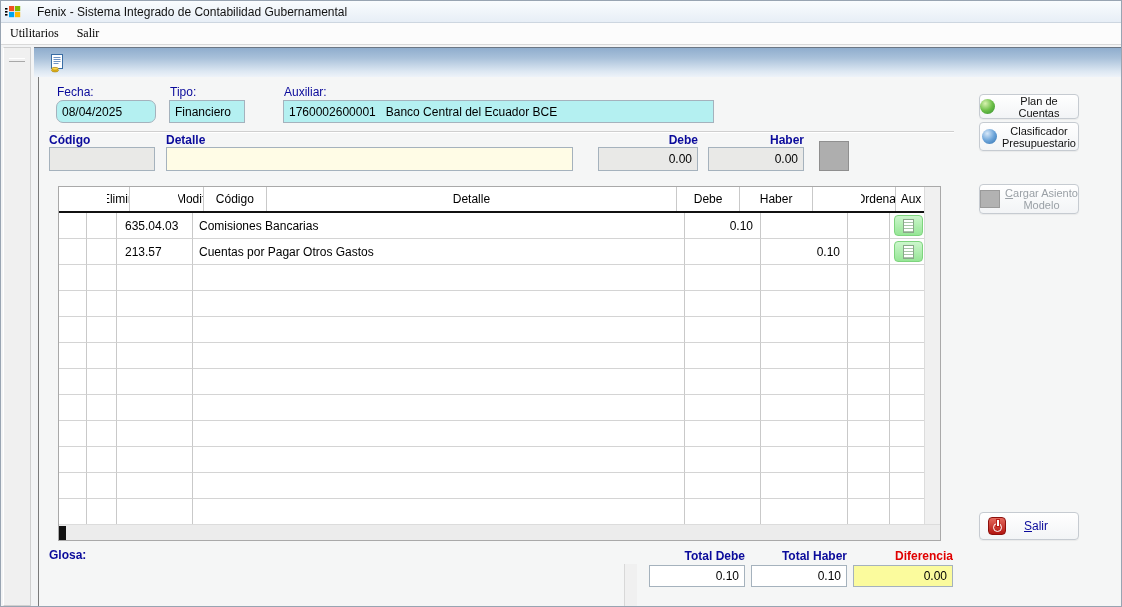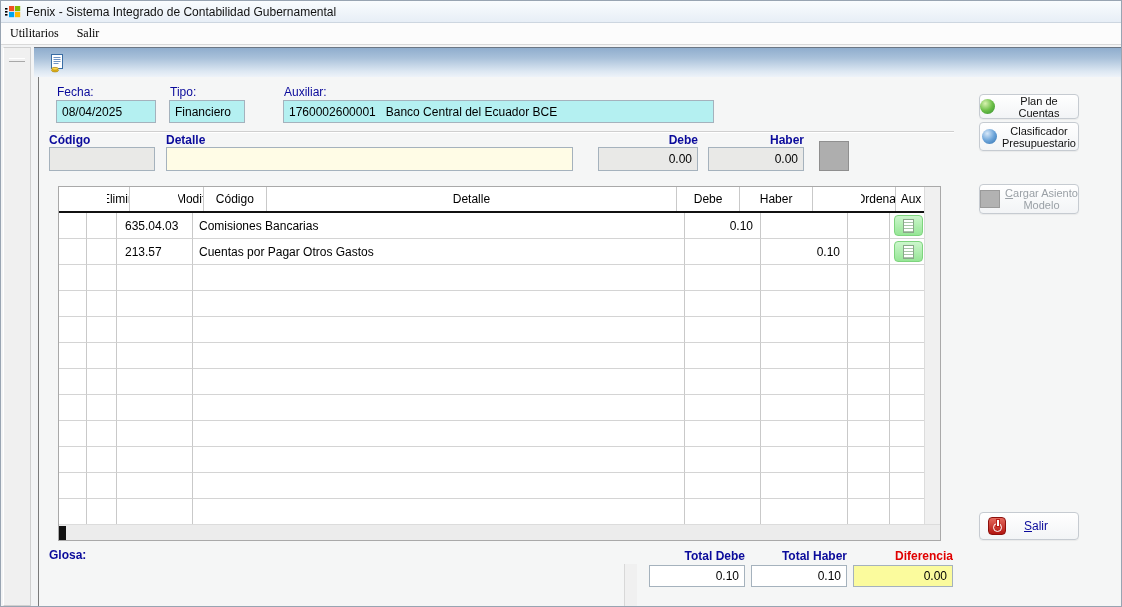--- a/index.html
+++ b/index.html
@@ -7,21 +7,21 @@
   #app {
     position:relative; width:1122px; height:607px; overflow:hidden;
     background:#f3f4f5; border:1px solid #98a4b2; font-size:12px; color:#000;
   }
 
   
   .titlebar {
     position:absolute; left:0; top:0; width:100%; height:22px;
     background:linear-gradient(#f9fcfe,#e7eef6);
     border-bottom:1px solid #cdd6e0;
-    display:flex; align-items:center; gap:5px; padding-left:4px;
+    display:flex; align-items:center; gap:16px; padding-left:4px;
   }
   .titlebar .title { font-size:12px; color:#111; }
 
   
   .menubar {
     position:absolute; left:0; top:22px; width:100%; height:22px;
     background:#fcfcfc; border-bottom:1px solid #d9d9d9;
     display:flex; align-items:center;
   }
   .menu-item { padding:3px 9px; cursor:default;font-family:Liberation Serif, serif; }
@@ -182,21 +182,21 @@
         <line x1="6.5" y1="10.5" x2="11.5" y2="10.5" stroke="#6f94c4" stroke-width="1"></line>
         <ellipse cx="8" cy="17.5" rx="3.4" ry="1.4" fill="#f0c020" stroke="#a57d00" stroke-width="0.7"></ellipse>
         <ellipse cx="8" cy="15.8" rx="3.4" ry="1.4" fill="#ffd84d" stroke="#a57d00" stroke-width="0.7"></ellipse>
       </svg>
     </div>
   </div>
 
   <div class="form-area"></div>
 
   <span class="lbl" style="left:56px; top:84px;">Fecha:</span>
-  <input class="fld cyan" style="left: 55px; top: 99px; width: 100px; height: 23px;" value="08/04/2025">
+  <input class="fld cyan" style="left: 55px; top: 99px; width: 100px; height: 23px; border-radius: 7px;" value="08/04/2025">
 
   <span class="lbl" style="left:169px; top:84px;">Tipo:</span>
   <input class="fld cyan" style="left: 168px; top: 99px; width: 76px; height: 23px;" value="Financiero">
 
   <span class="lbl" style="left:283px; top:84px;">Auxiliar:</span>
   <input class="fld cyan" style="left: 282px; top: 99px; width: 431px; height: 23px;" value="1760002600001   Banco Central del Ecuador BCE">
 
   <button class="btn" style="left:978px; top:93px; width:100px; height:25px;">
     <span class="sphere green"></span>
     <span>Plan de Cuentas</span>

